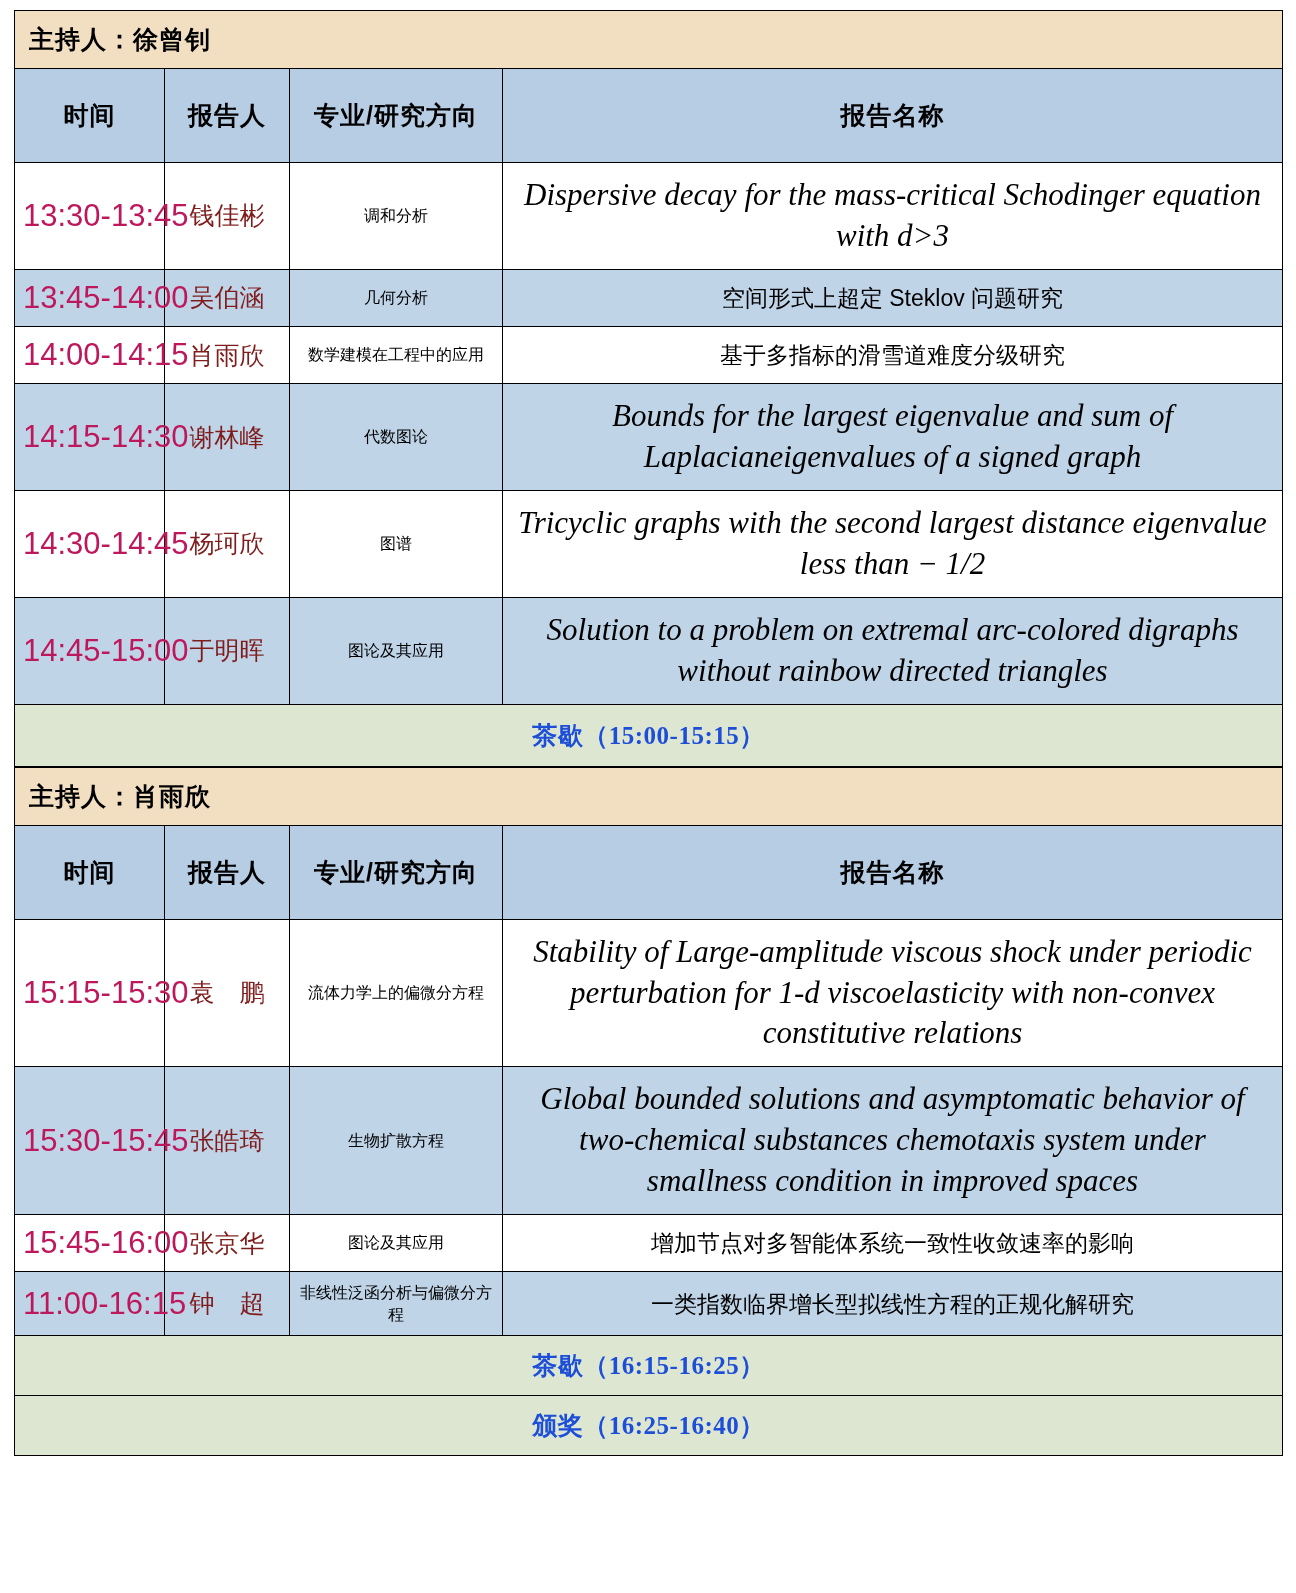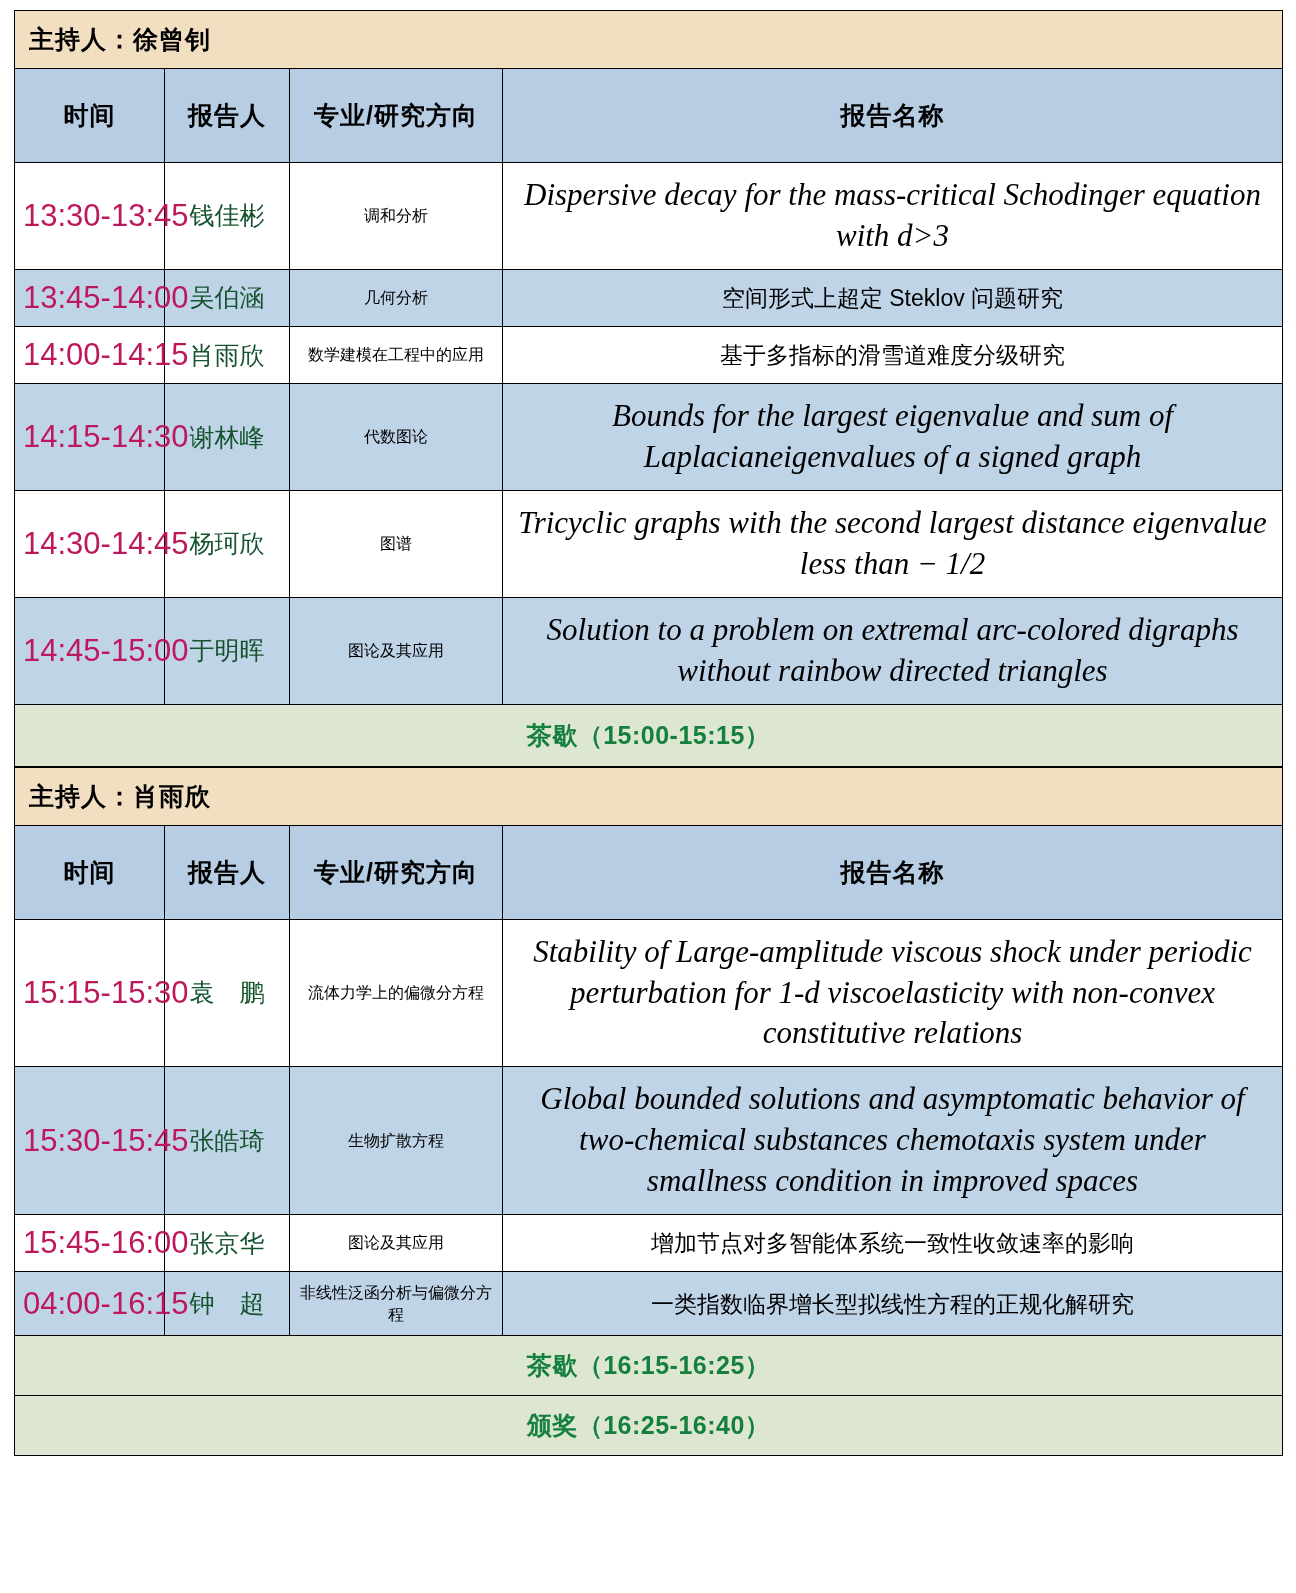--- a/index.html
+++ b/index.html
@@ -62,21 +62,21 @@
   td.time {
     text-align: left;
     font-size: 31px;
     color: #be185d;
     padding-left: 8px;
     white-space: nowrap;
   }
   td.name {
     text-align: center;
     font-size: 25px;
-    color: #14532d;
+    color: #7f1d1d;
     white-space: pre;
   }
   td.field {
     text-align: center;
     font-size: 16px;
     color: #000;
     line-height: 1.35;
   }
   td.title {
     text-align: center;
@@ -91,23 +91,24 @@
     line-height: 1.32;
     font-style: italic;
   }
 
   
   .band {
     background: #dce6d1;
     text-align: center;
     font-weight: bold;
     font-size: 25px;
-    color: #15803d;
+    color: #1d4ed8;
     padding: 14px 6px;
     letter-spacing: 0.5px;
+    font-family: Liberation Serif, serif;
   }
   .band.pad-small { padding: 13px 6px; }
 </style>
 </head>
 <body>
 
 <div class="page">
 
   <table class="sched">
     <colgroup>
@@ -208,21 +209,21 @@
       </tr>
 
       <tr class="row-a">
         <td class="time">15:45-16:00</td>
         <td class="name">张京华</td>
         <td class="field">图论及其应用</td>
         <td class="title">增加节点对多智能体系统一致性收敛速率的影响</td>
       </tr>
 
       <tr class="row-b">
-        <td class="time">04:00-16:15</td>
+        <td class="time">11:00-16:15</td>
         <td class="name">钟　超</td>
         <td class="field">非线性泛函分析与偏微分方程</td>
         <td class="title">一类指数临界增长型拟线性方程的正规化解研究</td>
       </tr>
 
       <tr>
         <td class="band pad-small" colspan="4">茶歇（16:15-16:25）</td>
       </tr>
       <tr>
         <td class="band pad-small" colspan="4">颁奖（16:25-16:40）</td>

